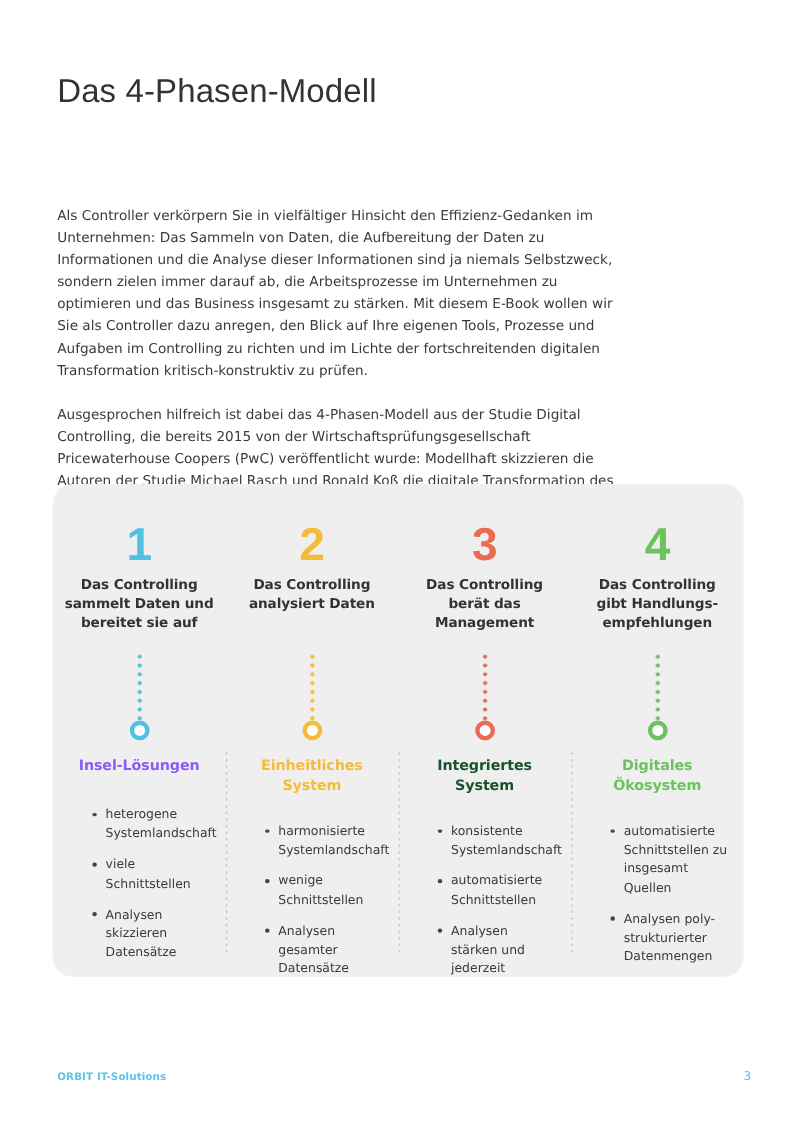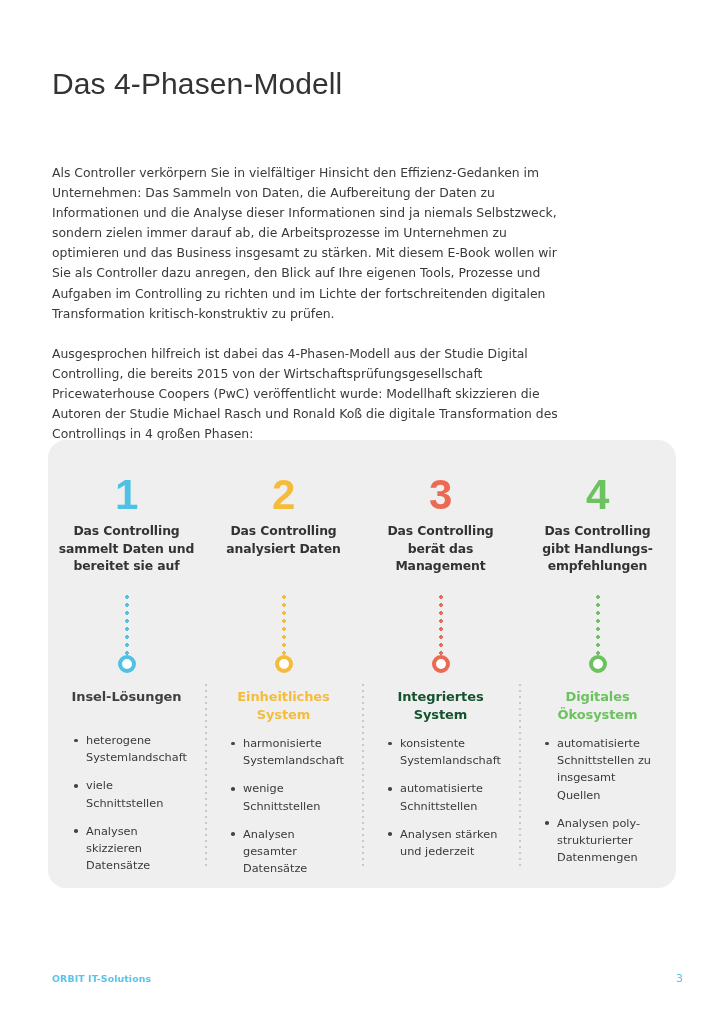--- a/index.html
+++ b/index.html
@@ -35,21 +35,21 @@
     color: #333333;
     letter-spacing: 0.1px;
     line-height: 43px;
     white-space: nowrap;
   }
 
   
   .intro {
     position: absolute;
     left: 52px;
-    top: 163px;
+    top: 186px;
     width: 524px;
   }
   .para {
     font-family: "DejaVu Sans", "Liberation Sans", sans-serif;
     font-size: 12.4px;
     line-height: 20.1px;
     color: #3a3a3a;
     margin: 0 0 20px 0;
     text-align: left;
   }
@@ -155,26 +155,26 @@
     box-sizing: border-box;
     letter-spacing: -0.1px;
   }
 
   .bullets {
     position: absolute;
     top: 292px;
     left: 0;
     right: 0;
     margin: 0;
-    padding: 0 14px 0 26px;
+    padding: 0 14px 0 36px;
     list-style: none;
     box-sizing: border-box;
   }
   .bullets.offset-1 { top: 292px; }
-  .bullets.offset-2 { top: 295px; }
+  .bullets.offset-2 { top: 307px; }
   .bullets li {
     position: relative;
     font-family: "DejaVu Sans", "Liberation Sans", sans-serif;
     font-size: 11.3px;
     line-height: 17.2px;
     color: #3a3a3a;
     margin-bottom: 11px;
     padding-left: 12px;
   }
   .bullets li::before {
@@ -228,21 +228,21 @@
   <div class="panel">
     <div class="columns">
 
       <div class="col">
         <div class="num" style="color:#4fc1e3">1</div>
         <div class="phase-title">Das Controlling sammelt Daten und bereitet sie auf</div>
         <div class="connector" style="color:#4fc1e3">
           <div class="dots" style="background-image: radial-gradient(circle, #4fc1e3 1.7px, transparent 2px); background-size: 4px 8px; background-repeat: repeat-y;"></div>
           <div class="ring"></div>
         </div>
-        <div class="stage-title" style="color:#404040">Insel-Lösungen</div>
+        <div class="stage-title" style="color:#8b5cf6">Insel-Lösungen</div>
         <ul class="bullets offset-1">
           <li>heterogene Systemlandschaft</li>
           <li>viele Schnittstellen</li>
           <li>Analysen skizzieren Datensätze</li>
         </ul>
       </div>
 
       <div class="col">
         <div class="num" style="color:#f5bc3c">2</div>
         <div class="phase-title">Das Controlling analysiert Daten</div>

